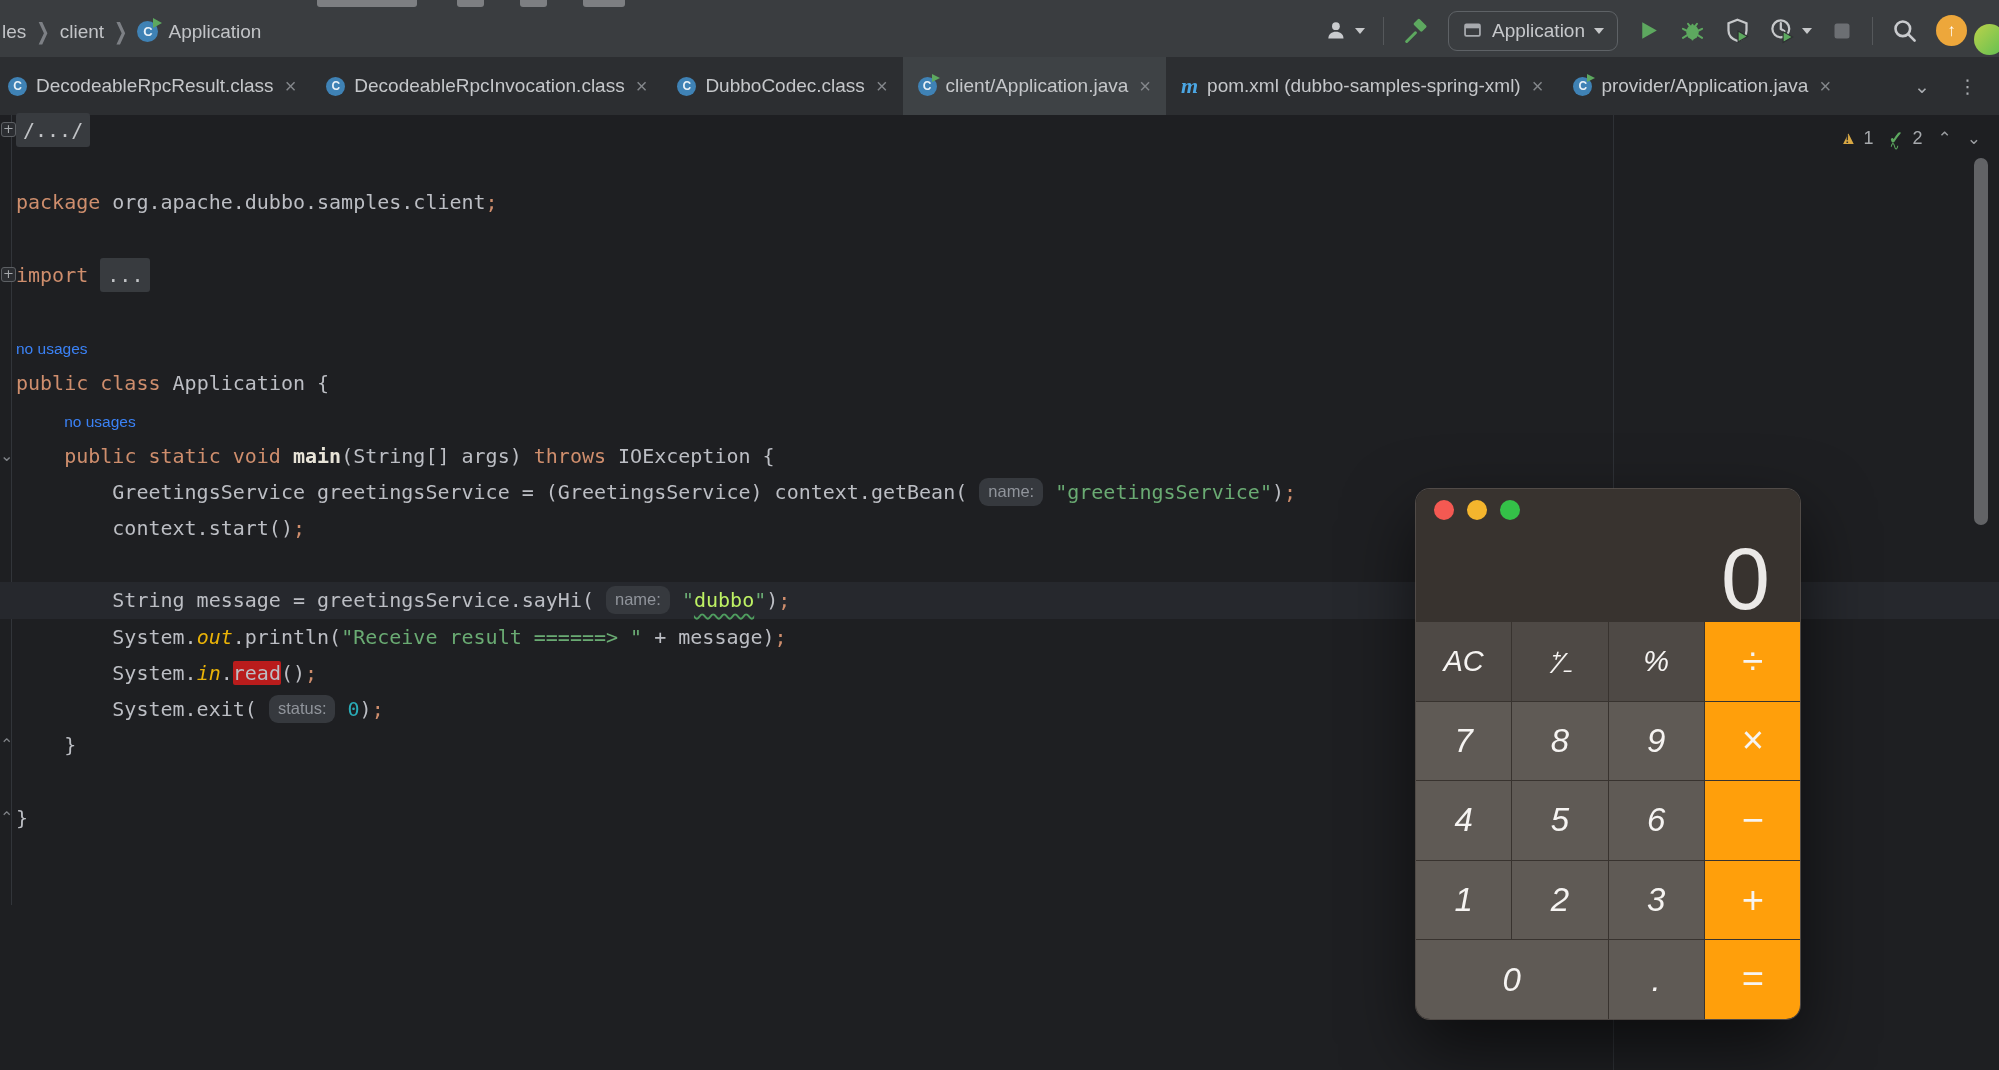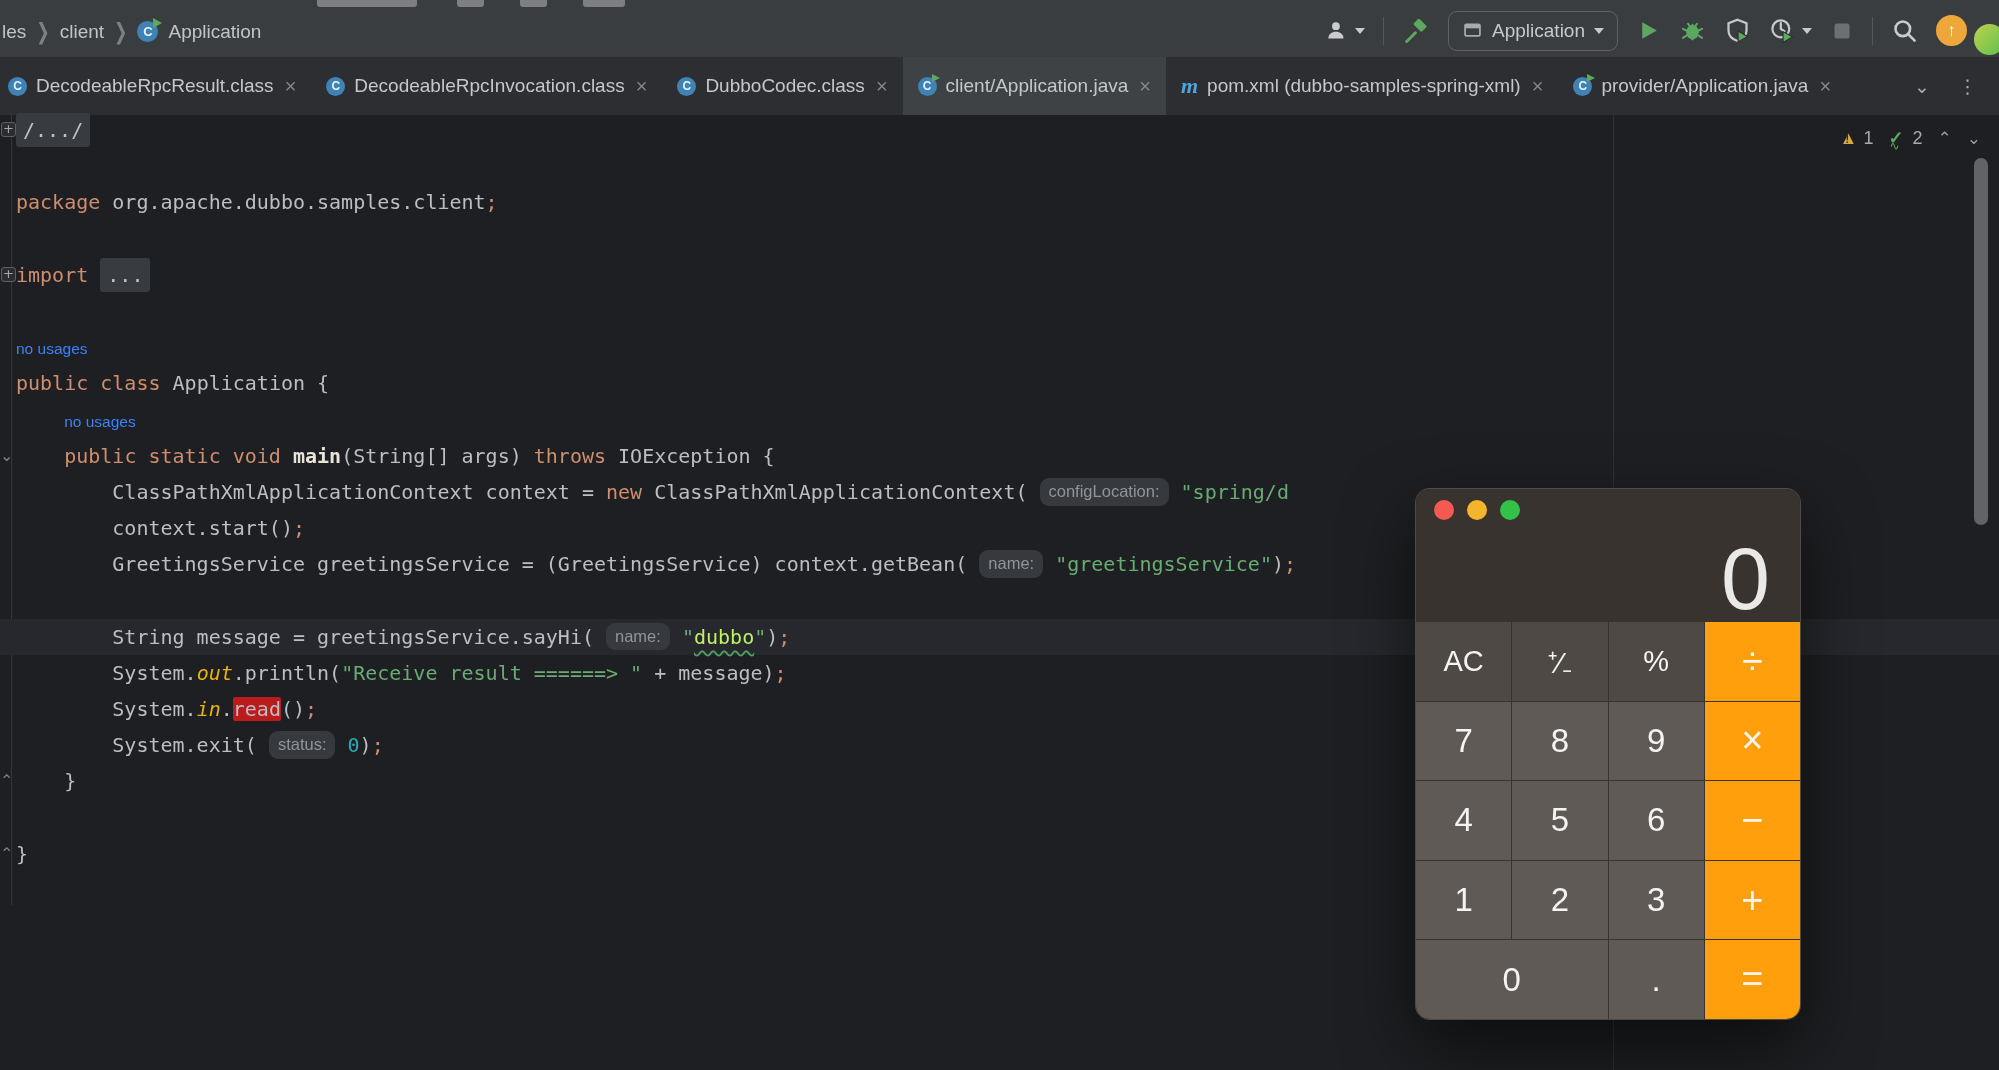--- a/index.html
+++ b/index.html
@@ -95,21 +95,21 @@
   .calc { position:absolute; left:1416px; top:489px; width:384px; height:530px; z-index:40;
           border-radius:14px; overflow:hidden;
           box-shadow:0 0 0 1px rgba(95,88,82,.8), 0 28px 70px rgba(0,0,0,.6); }
   .calc-top { position:relative; height:133px; background:#38332f; }
   .traffic { position:absolute; left:18px; top:11px; display:flex; gap:13px; }
   .tl { width:20px; height:20px; border-radius:50%; }
   .tl.r { background:#f45952; } .tl.y { background:#f4b52d; } .tl.g { background:#34c148; }
   .calc-val { position:absolute; right:30px; bottom:-8px; font-size:88px; font-weight:200;
               color:#ebe9e7; font-family:"Liberation Sans", sans-serif; }
   .calc-grid { display:grid; height:397px; grid-template-columns:repeat(4,1fr);
-               grid-auto-rows:1fr; gap:1px; background:#38332f; }
+               grid-auto-rows:1fr; gap:1px; background:#38332f;font-style:italic; }
   .cb { display:flex; align-items:center; justify-content:center; color:#f6f4f2;
         font-size:33px; font-weight:300; }
   .cb.fn { background:#4e4945; font-size:29px; }
   .cb.digit { background:#5f5a55; }
   .cb.op { background:#ff9f0b; font-size:38px; }
   .cb.w2 { grid-column:span 2; }
 </style>
 </head>
 <body>
 
@@ -246,23 +246,22 @@
         <div class="cl"><span class="gm g-plus">+</span><span class="t-foldbox">/.../</span></div>
         <div class="cl"></div>
         <div class="cl"><span class="t-kw">package </span><span class="t-pl">org.apache.dubbo.samples.client</span><span class="t-kw">;</span></div>
         <div class="cl"></div>
         <div class="cl"><span class="gm g-plus">+</span><span class="t-kw">import </span><span class="t-foldbox">...</span></div>
         <div class="cl"></div>
         <div class="cl"><span class="t-usages">no usages</span></div>
         <div class="cl"><span class="t-kw">public class </span><span class="t-pl">Application {</span></div>
         <div class="cl"><span class="t-sp">    </span><span class="t-usages">no usages</span></div>
         <div class="cl"><span class="gm g-down">⌄</span><span class="t-sp">    </span><span class="t-kw">public static void </span><span class="t-decl">main</span><span class="t-pl">(String[] args) </span><span class="t-kw">throws </span><span class="t-pl">IOException {</span></div>
-        <div class="cl"><span class="t-sp">        </span><span class="t-pl">ClassPathXmlApplicationContext context = </span><span class="t-kw">new </span><span class="t-pl">ClassPathXmlApplicationContext( </span><span class="t-hint">configLocation:</span><span class="t-sp"> </span><span class="t-str">"spring/d</span></div>
+        <div class="cl"><span class="t-sp">        </span><span class="t-pl">GreetingsService greetingsService = (GreetingsService) context.getBean( </span><span class="t-hint">name:</span><span class="t-sp"> </span><span class="t-str">"greetingsService"</span><span class="t-pl">)</span><span class="t-kw">;</span></div>
         <div class="cl"><span class="t-sp">        </span><span class="t-pl">context.start()</span><span class="t-kw">;</span></div>
-        <div class="cl"><span class="t-sp">        </span><span class="t-pl">GreetingsService greetingsService = (GreetingsService) context.getBean( </span><span class="t-hint">name:</span><span class="t-sp"> </span><span class="t-str">"greetingsService"</span><span class="t-pl">)</span><span class="t-kw">;</span></div>
         <div class="cl"></div>
         <div class="cl cur"><span class="t-sp">        </span><span class="t-pl">String message = greetingsService.sayHi( </span><span class="t-hint">name:</span><span class="t-sp"> </span><span class="t-str">"</span><span class="t-typo">dubbo</span><span class="t-str">"</span><span class="t-pl">)</span><span class="t-kw">;</span></div>
         <div class="cl"><span class="t-sp">        </span><span class="t-pl">System.</span><span class="t-fld">out</span><span class="t-pl">.println(</span><span class="t-str">"Receive result ======&gt; "</span><span class="t-pl"> + message)</span><span class="t-kw">;</span></div>
         <div class="cl"><span class="t-sp">        </span><span class="t-pl">System.</span><span class="t-fld">in</span><span class="t-pl">.</span><span class="t-sel">read</span><span class="t-pl">()</span><span class="t-kw">;</span></div>
         <div class="cl"><span class="t-sp">        </span><span class="t-pl">System.exit( </span><span class="t-hint">status:</span><span class="t-sp"> </span><span class="t-num">0</span><span class="t-pl">)</span><span class="t-kw">;</span></div>
         <div class="cl"><span class="gm g-up">⌃</span><span class="t-sp">    </span><span class="t-pl">}</span></div>
         <div class="cl"></div>
         <div class="cl"><span class="gm g-up">⌃</span><span class="t-pl">}</span></div>
       </div>
 

